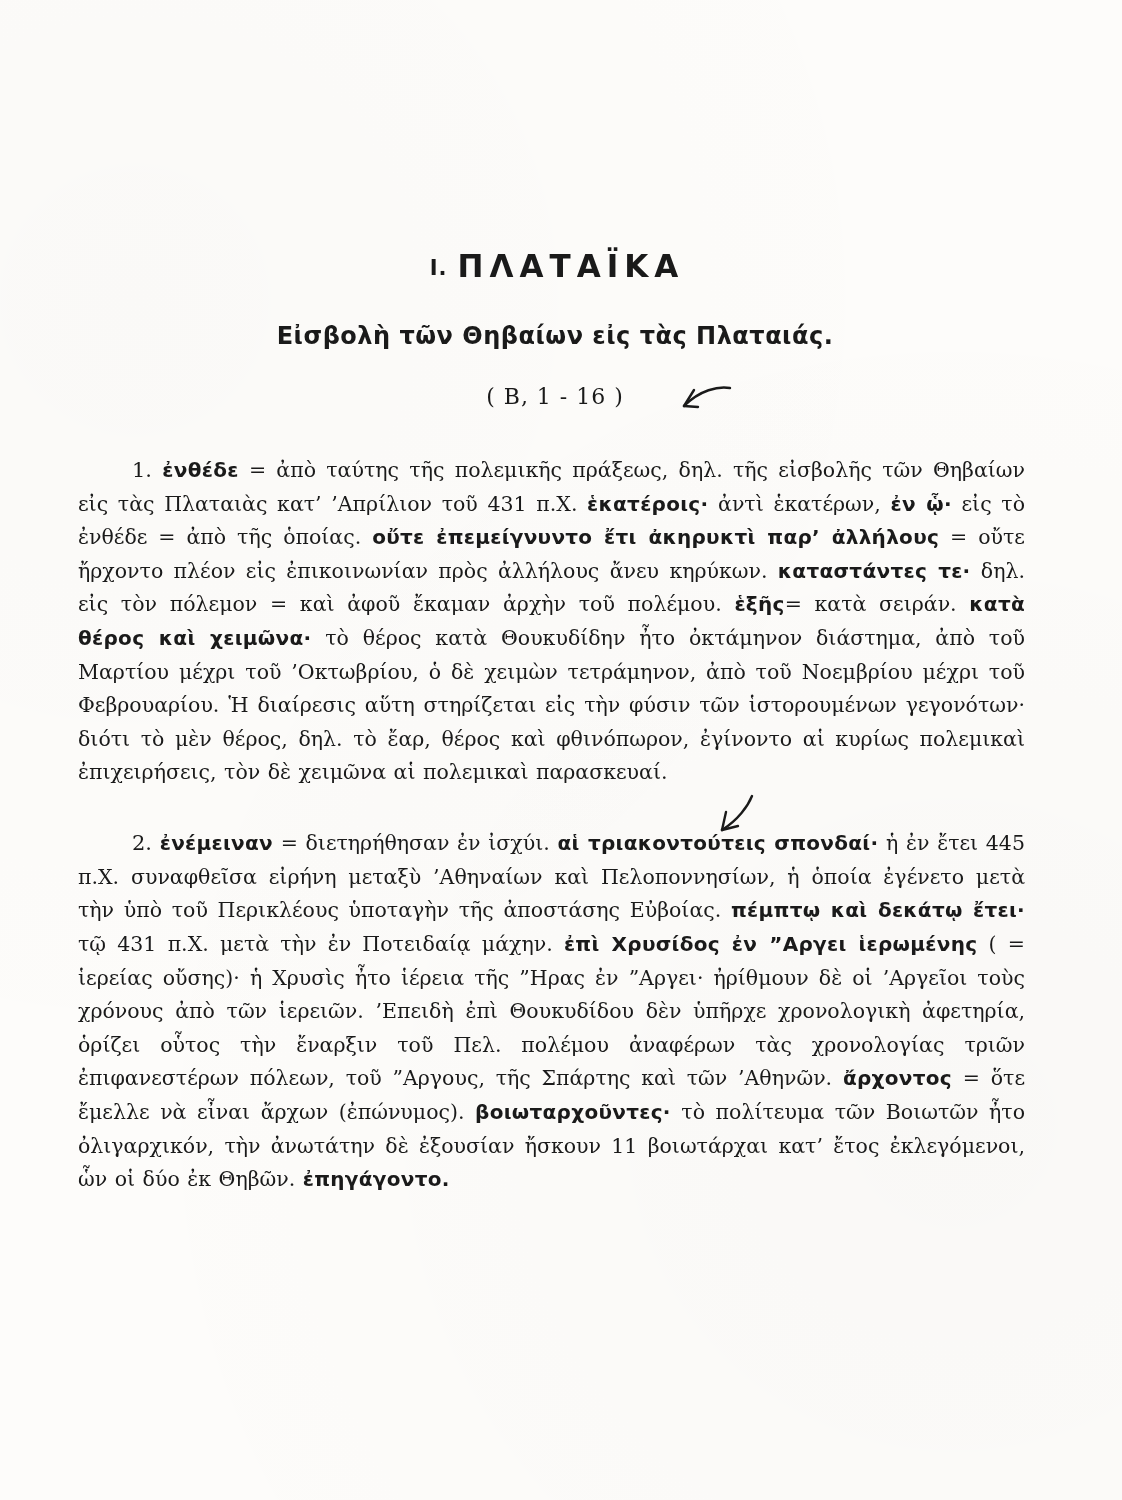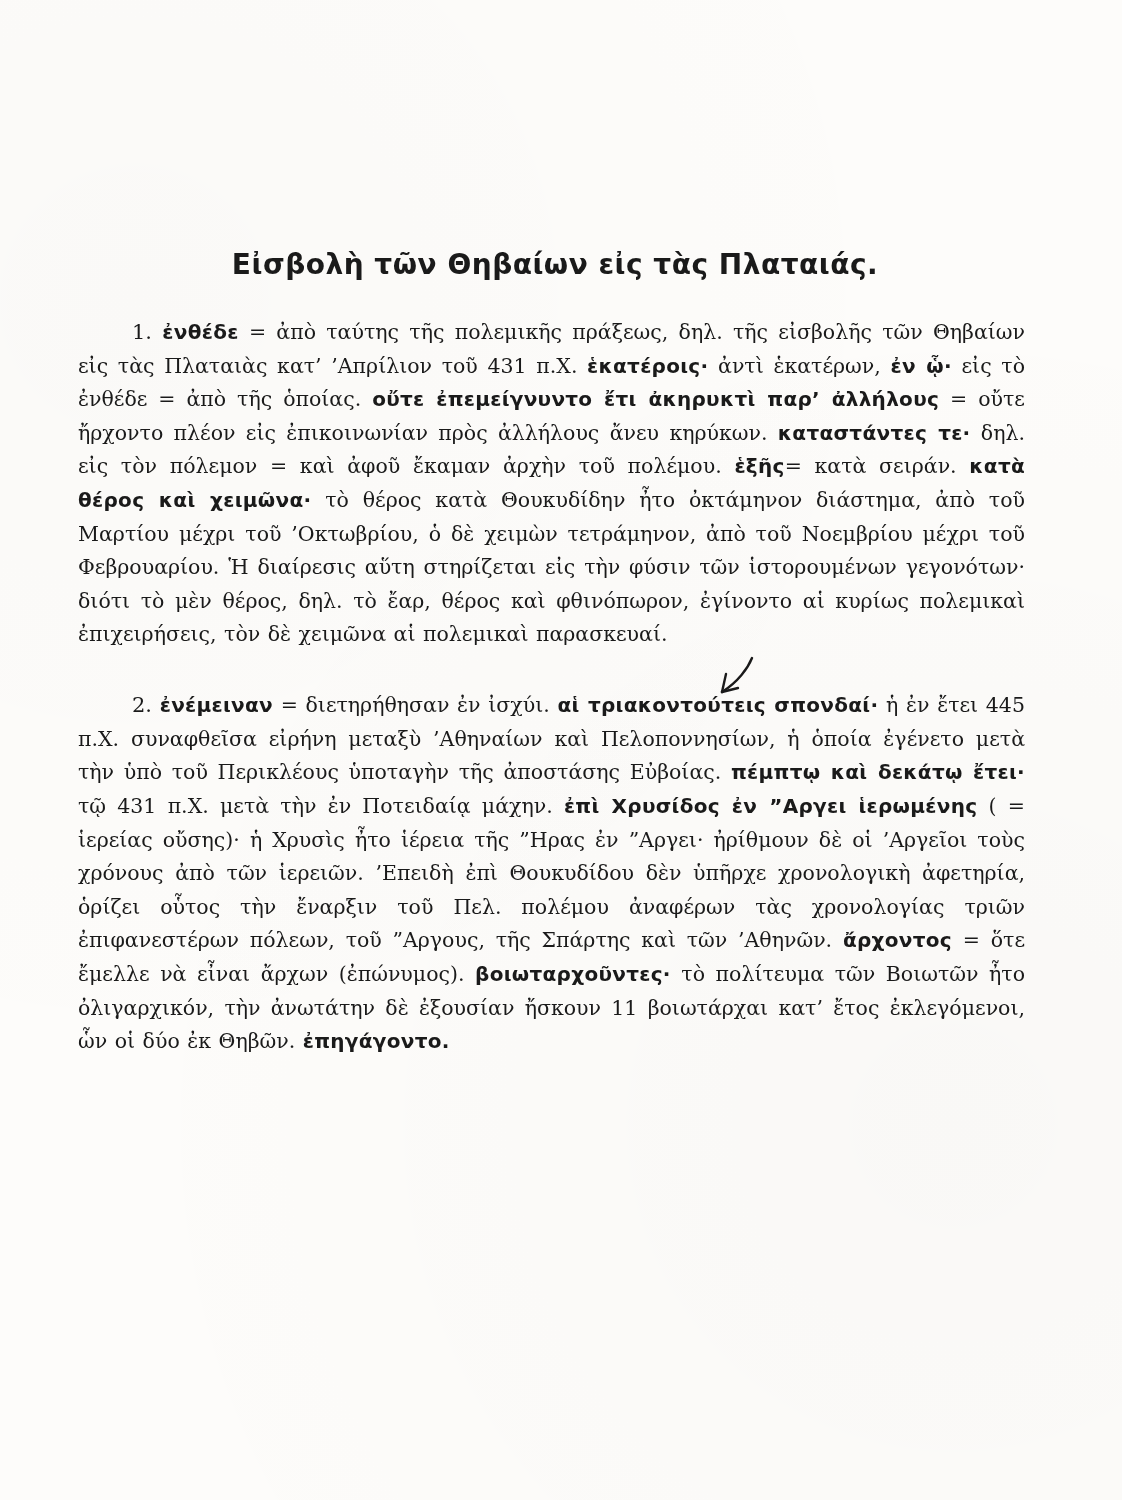--- a/index.html
+++ b/index.html
@@ -38,21 +38,21 @@
     padding-left: 4px;
   }
   .chapter-title .num {
     font-size: 21px;
     letter-spacing: 1px;
     vertical-align: 2px;
     margin-right: 10px;
   }
   .subtitle {
     text-align: center;
-    font-size: 28px;
+    font-size: 24px;
     font-weight: 700;
     font-family: "DejaVu Sans", sans-serif;
     letter-spacing: 0.5px;
     margin: 0 0 34px 0;
   }
   .reference {
     text-align: center;
     font-size: 22px;
     margin: 0 0 44px 0;
     position: relative;
@@ -93,23 +93,34 @@
     width: 50px;
     height: 44px;
   }
 </style>
 </head>
 <body>
 
 <div class="page">
   <div class="content">
 
+    <h1 class="chapter-title">
+      <span class="num">I.</span><span>ΠΛΑΤΑΪΚΑ</span>
+    </h1>
 
     <h2 class="subtitle">Εἰσβολὴ τῶν Θηβαίων εἰς τὰς Πλαταιάς.</h2>
 
+    <div class="reference">
+      <span>( Β, 1 - 16 )</span>
+      <svg class="arrow1" viewBox="0 0 58 40">
+        <path d="M56 8 C44 6, 26 10, 10 26" stroke="#1a1a1a" stroke-width="2.4" fill="none" stroke-linecap="round"></path>
+        <path d="M10 26 L20 10" stroke="#1a1a1a" stroke-width="2.4" fill="none" stroke-linecap="round"></path>
+        <path d="M10 26 L24 27" stroke="#1a1a1a" stroke-width="2.4" fill="none" stroke-linecap="round"></path>
+      </svg>
+    </div>
 
     <p class="para">
       <span class="indent"></span><span class="num-lead">1.</span>
       <span class="lemma">ἐνθέδε</span><span> = ἀπὸ ταύτης τῆς πολεμικῆς πράξεως, δηλ. τῆς εἰσβολῆς τῶν Θηβαίων εἰς τὰς Πλαταιὰς κατ’ ’Απρίλιον τοῦ 431 π.Χ. </span><span class="lemma">ἑκατέροις·</span><span> ἀντὶ ἑκατέρων, </span><span class="lemma">ἐν ᾧ·</span><span> εἰς τὸ ἐνθέδε = ἀπὸ τῆς ὁποίας. </span><span class="lemma">οὔτε ἐπεμείγνυντο ἔτι ἀκηρυκτὶ παρ’ ἀλλήλους</span><span> = οὔτε ἤρχοντο πλέον εἰς ἐπικοινωνίαν πρὸς ἀλλήλους ἄνευ κηρύκων. </span><span class="lemma">καταστάντες τε·</span><span> δηλ. εἰς τὸν πόλεμον = καὶ ἀφοῦ ἔκαμαν ἀρχὴν τοῦ πολέμου. </span><span class="lemma">ἑξῆς</span><span>= κατὰ σειράν. </span><span class="lemma">κατὰ θέρος καὶ χειμῶνα·</span><span> τὸ θέρος κατὰ Θουκυδίδην ἦτο ὀκτάμηνον διάστημα, ἀπὸ τοῦ Μαρτίου μέχρι τοῦ ’Οκτωβρίου, ὁ δὲ χειμὼν τετράμηνον, ἀπὸ τοῦ Νοεμβρίου μέχρι τοῦ Φεβρουαρίου. Ἡ διαίρεσις αὕτη στηρίζεται εἰς τὴν φύσιν τῶν ἱστορουμένων γεγονότων· διότι τὸ μὲν θέρος, δηλ. τὸ ἔαρ, θέρος καὶ φθινόπωρον, ἐγίνοντο αἱ κυρίως πολεμικαὶ ἐπιχειρήσεις, τὸν δὲ χειμῶνα αἱ πολεμικαὶ παρασκευαί.</span>
     </p>
 
     <p class="para">
       <svg class="arrow2" viewBox="0 0 50 44">
         <path d="M44 4 C40 14, 30 28, 14 38" stroke="#1a1a1a" stroke-width="2.4" fill="none" stroke-linecap="round"></path>
         <path d="M14 38 L18 20" stroke="#1a1a1a" stroke-width="2.4" fill="none" stroke-linecap="round"></path>

